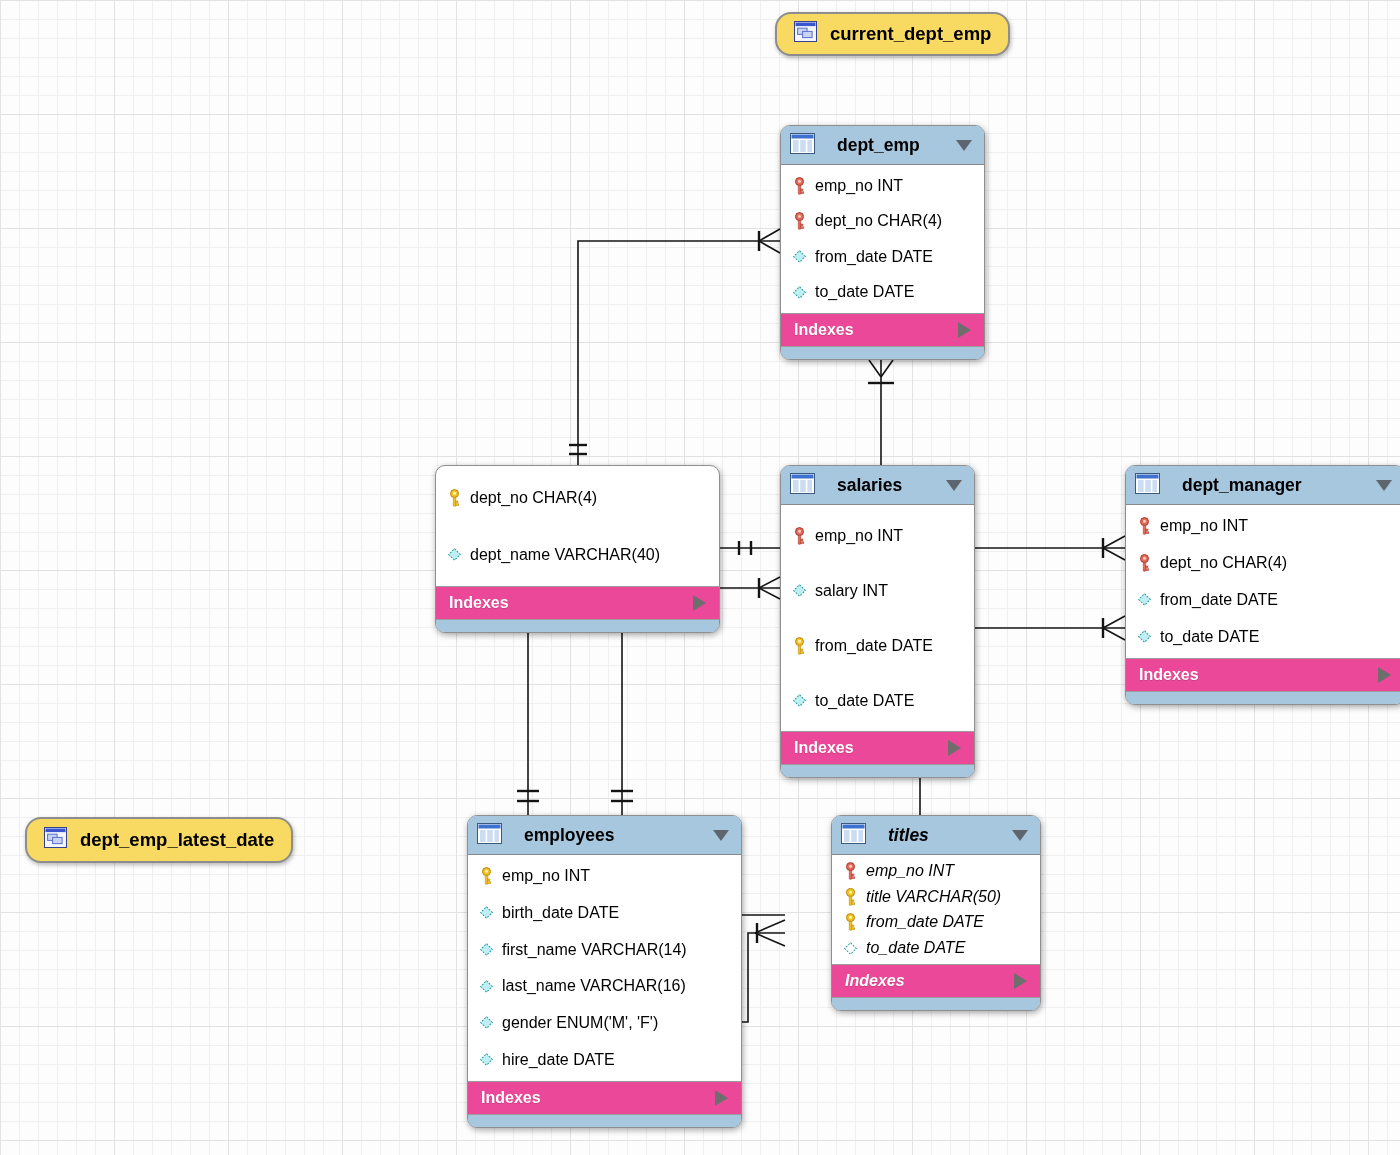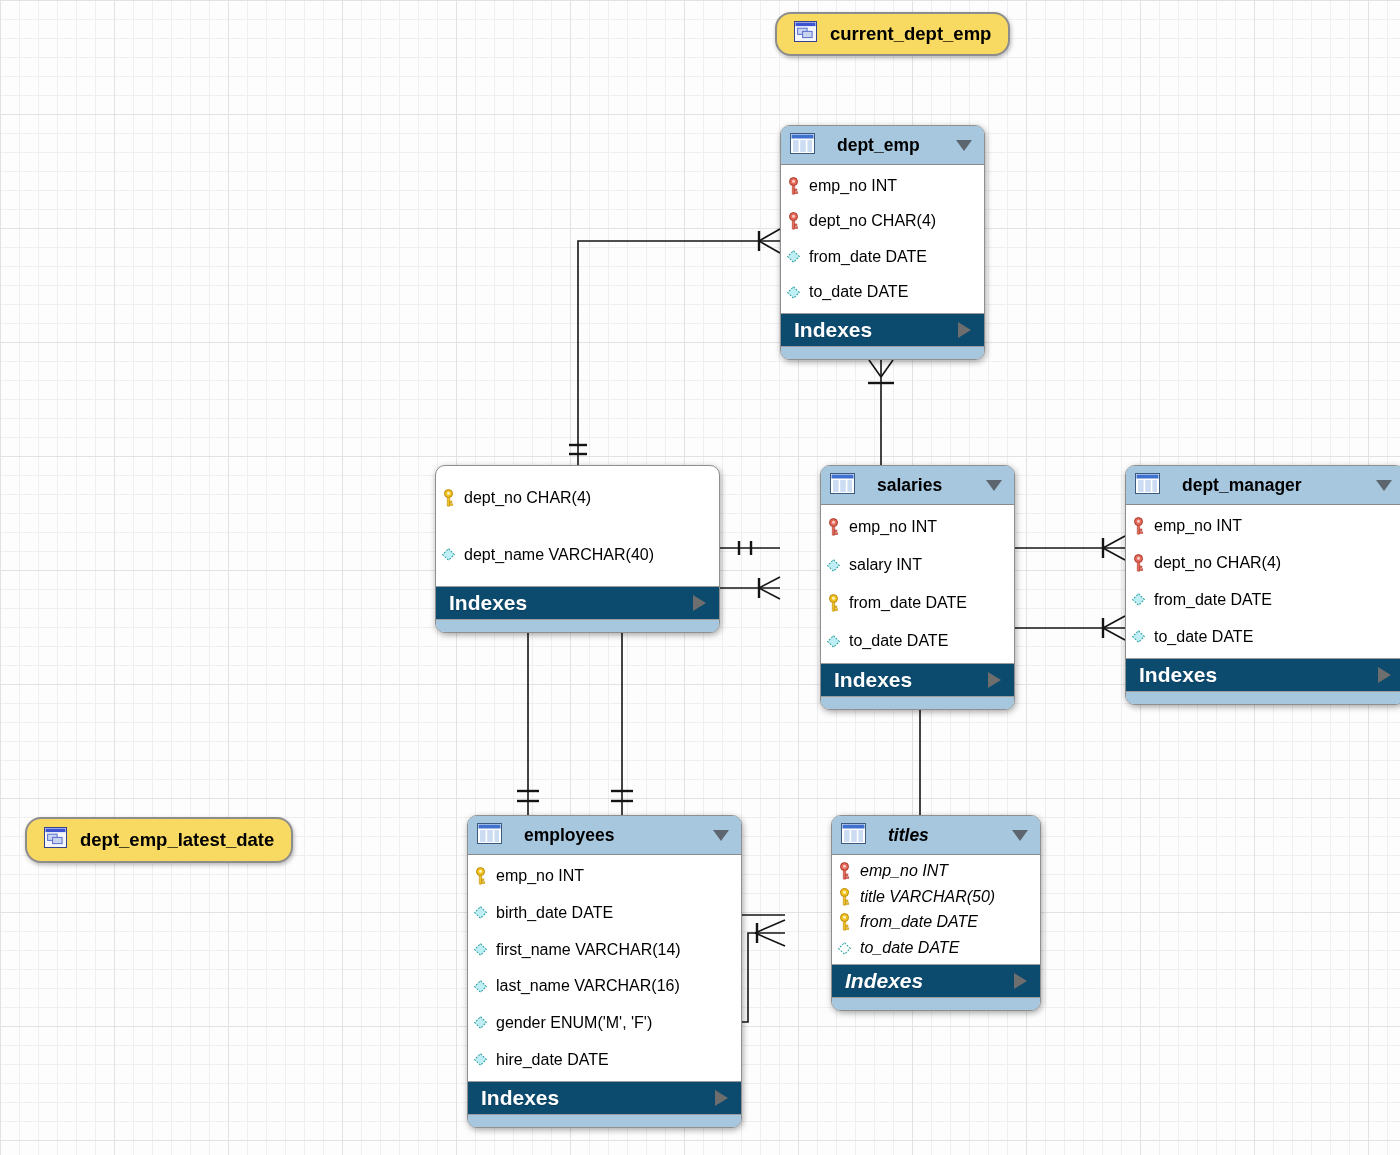--- a/index.html
+++ b/index.html
@@ -23,26 +23,26 @@
     box-shadow:1px 2px 6px rgba(0,0,0,.35);
   }
   .thead {
     height:39px; flex:0 0 39px; display:flex; align-items:center; gap:22px;
     background:#a7c7df; border-bottom:1px solid #8a8a8a;
     border-radius:8px 8px 0 0; padding:0 12px 0 9px;
   }
   .ttitle { font-weight:bold; font-size:17.5px; color:#000; flex:1; }
   .tri { width:0; height:0; border-left:8px solid transparent; border-right:8px solid transparent; border-top:11px solid #5d666e; }
   .rows { flex:1; display:flex; flex-direction:column; justify-content:space-around; padding:3px 0; }
-  .row { display:flex; align-items:center; gap:8px; padding-left:5px; font-size:16px; color:#000; white-space:nowrap; }
+  .row { display:flex; align-items:center; gap:8px; padding-left:11px; font-size:16px; color:#000; white-space:nowrap; }
   .cicon { display:inline-flex; width:15px; justify-content:center; }
   .idx {
-    height:33px; flex:0 0 33px; background:#0c4a6e; border-top:1px solid #9c9c9c;
+    height:33px; flex:0 0 33px; background:#ec4899; border-top:1px solid #9c9c9c;
     display:flex; align-items:center; justify-content:space-between; padding:4px 13px;
-    color:#fff; font-weight:bold; font-size:21px; text-shadow:0 1px 1px rgba(0,0,0,.15);
+    color:#fff; font-weight:bold; font-size:16px; text-shadow:0 1px 1px rgba(0,0,0,.15);
   }
   .play { width:0; height:0; border-top:8px solid transparent; border-bottom:8px solid transparent; border-left:13px solid #6e6e6e; }
   .tfoot { height:13px; flex:0 0 13px; background:#a7c7df; border-top:1px solid #9c9c9c; border-radius:0 0 8px 8px; }
 
   .view {
     position:absolute; display:flex; align-items:center; gap:13px; padding:10px 17px;
     background:#f8da62; border:2px solid #8d8d8d; border-radius:16px;
     font-weight:bold; font-size:18.5px; color:#000;
     box-shadow:1px 2px 4px rgba(0,0,0,.28); white-space:nowrap;
   }
@@ -225,21 +225,21 @@
           <span>dept_name VARCHAR(40)</span>
         </div>
       </div>
     <div class="idx">
       <span>Indexes</span>
       <span class="play"></span>
     </div>
     <div class="tfoot"></div>
   </div>
 
-  <div class="table" style="left:820px; top:465px; width:195px; height:245px;">
+  <div class="table" style="left:780px; top:465px; width:195px; height:313px;">
     <div class="thead">
       <span><svg width="25" height="21" viewBox="0 0 25 21">
             <rect x="0.5" y="0.5" width="24" height="20" fill="#fff" stroke="#3a5a7e"></rect>
             <rect x="1.5" y="1.5" width="22" height="4" fill="#3f71cf"></rect>
             <rect x="3" y="7" width="5.6" height="12" fill="#ccdcf2"></rect>
             <rect x="10.2" y="7" width="5.6" height="12" fill="#ccdcf2"></rect>
             <rect x="17.4" y="7" width="4.6" height="12" fill="#ccdcf2"></rect>
           </svg></span>
       <span class="ttitle">salaries</span>
       <span class="tri"></span>

